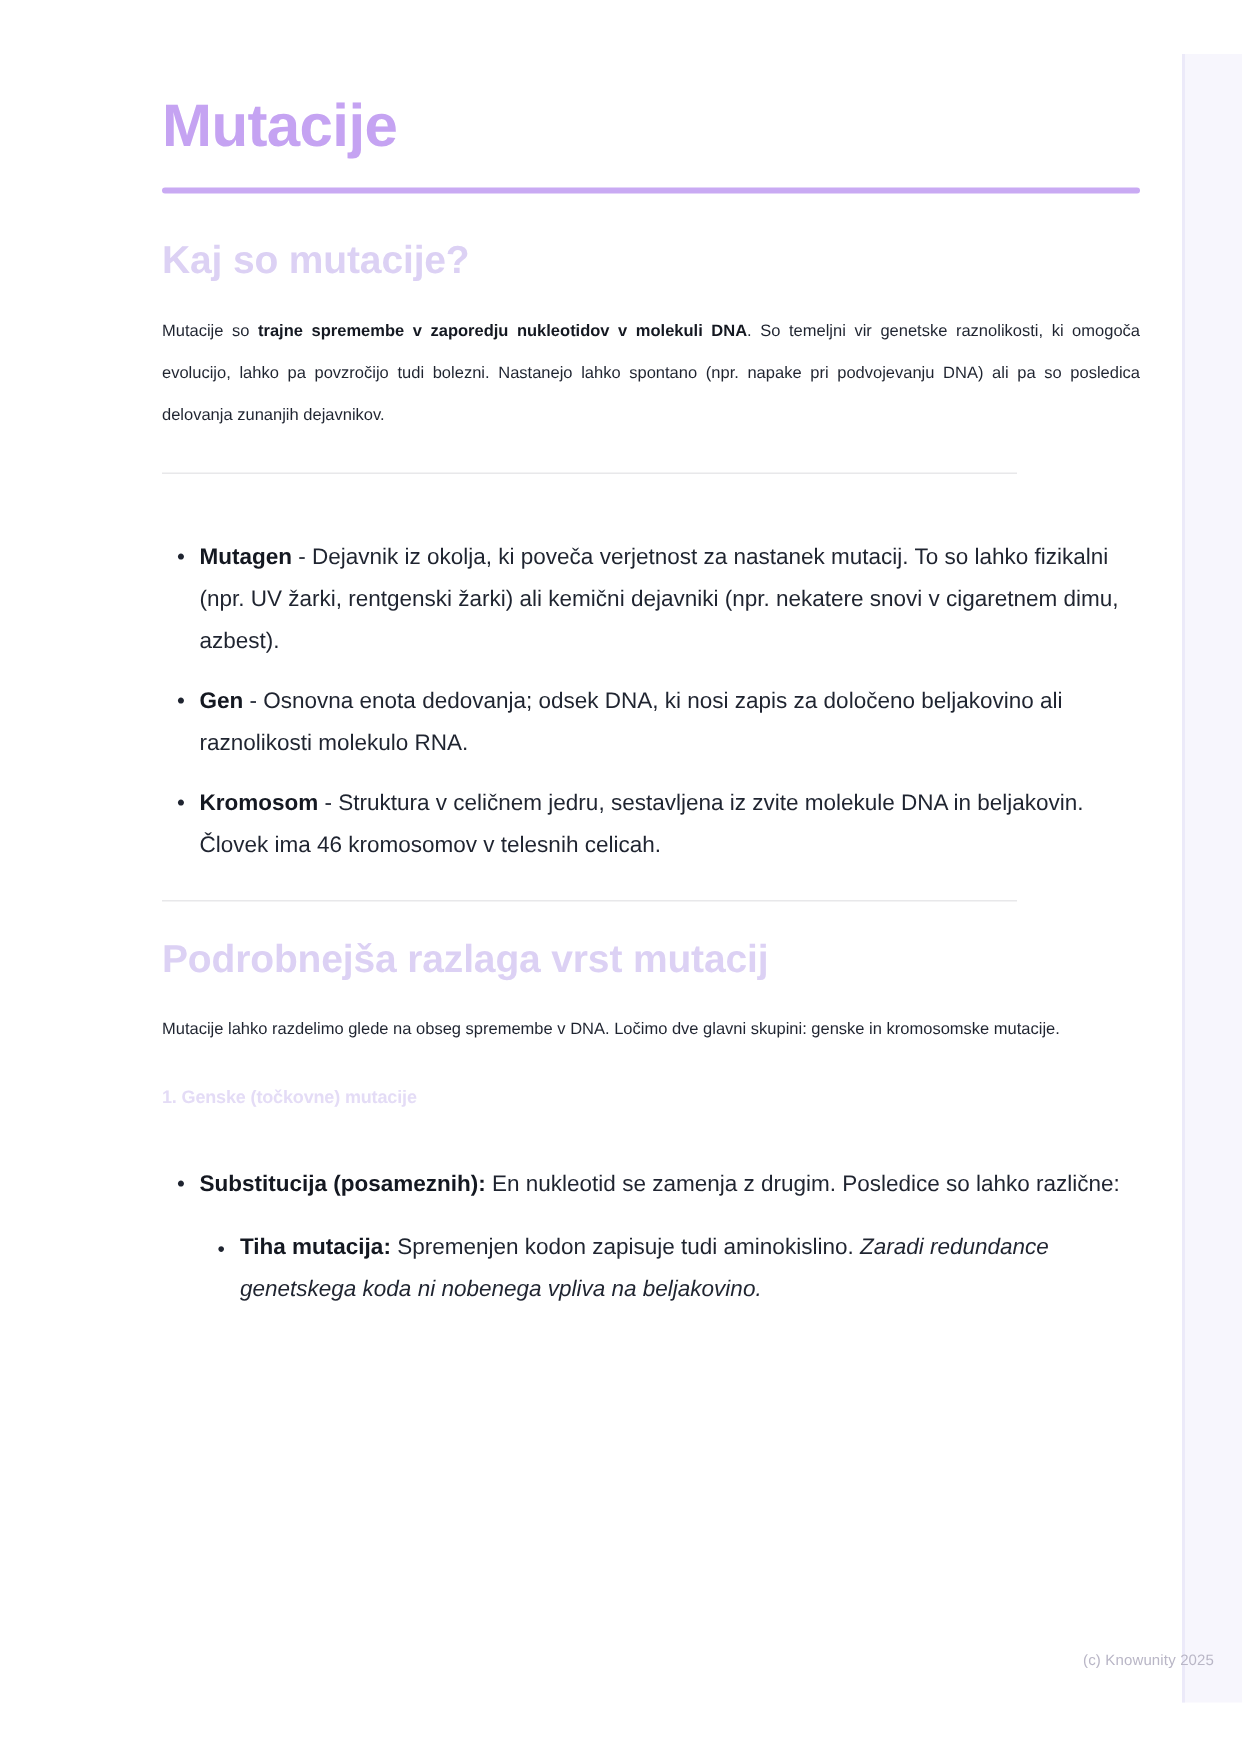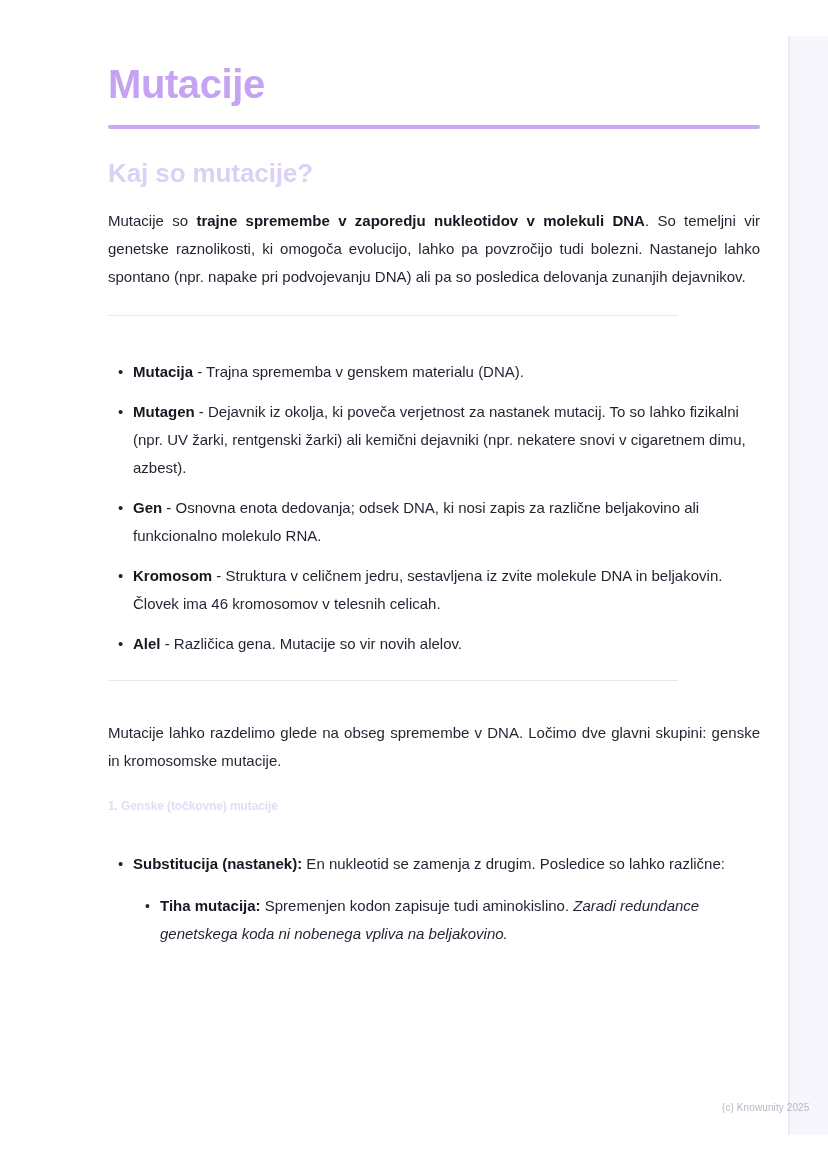--- a/index.html
+++ b/index.html
@@ -84,21 +84,21 @@
     font-size: 12px;
     font-weight: 600;
     color: #e4dcf6;
     line-height: 1.3;
     letter-spacing: -0.1px;
   }
 
   
   p.body {
     margin: 0;
-    font-size: 15px;
+    font-size: 11px;
     line-height: 28px;
     color: #1f2430;
     text-align: justify;
     text-justify: inter-word;
   }
   p.body b { font-weight: 700; color: #141821; }
 
   .rule {
     width: 570px;
     height: 1px;
@@ -192,43 +192,42 @@
     <div class="spacer-16"></div>
     <p class="body"><span>Mutacije so </span><b>trajne spremembe v zaporedju nukleotidov v molekuli DNA</b><span>. So temeljni vir genetske raznolikosti, ki omogoča evolucijo, lahko pa povzročijo tudi bolezni. Nastanejo lahko spontano (npr. napake pri podvojevanju DNA) ali pa so posledica delovanja zunanjih dejavnikov.</span></p>
 
     <div class="spacer-24"></div>
     <hr class="rule">
     <div class="spacer-24"></div>
 
     <div class="spacer-18"></div>
 
     <ul class="list">
-      <li><span class="term">Mutacija</span><span> - Trajna sprememba v genskem materialu (DNA).</span></li>
       <li><span class="term">Mutagen</span><span> - Dejavnik iz okolja, ki poveča verjetnost za nastanek mutacij. To so lahko fizikalni (npr. UV žarki, rentgenski žarki) ali kemični dejavniki (npr. nekatere snovi v cigaretnem dimu, azbest).</span></li>
-      <li><span class="term">Gen</span><span> - Osnovna enota dedovanja; odsek DNA, ki nosi zapis za različne beljakovino ali funkcionalno molekulo RNA.</span></li>
+      <li><span class="term">Gen</span><span> - Osnovna enota dedovanja; odsek DNA, ki nosi zapis za določeno beljakovino ali raznolikosti molekulo RNA.</span></li>
       <li><span class="term">Kromosom</span><span> - Struktura v celičnem jedru, sestavljena iz zvite molekule DNA in beljakovin. Človek ima 46 kromosomov v telesnih celicah.</span></li>
-      <li><span class="term">Alel</span><span> - Različica gena. Mutacije so vir novih alelov.</span></li>
     </ul>
 
     <div class="spacer-22"></div>
     <hr class="rule">
     <div class="spacer-22"></div>
 
+    <h2 class="h2">Podrobnejša razlaga vrst mutacij</h2>
     <div class="spacer-16"></div>
     <p class="body">Mutacije lahko razdelimo glede na obseg spremembe v DNA. Ločimo dve glavni skupini: genske in kromosomske mutacije.</p>
 
     <div class="spacer-24"></div>
 
     <h3 class="h3">1. Genske (točkovne) mutacije</h3>
     <div class="spacer-16"></div>
 
     <div class="spacer-20"></div>
 
     <ul class="list">
-      <li><span class="term">Substitucija (nastanek):</span><span> En nukleotid se zamenja z drugim. Posledice so lahko različne:</span>
+      <li><span class="term">Substitucija (posameznih):</span><span> En nukleotid se zamenja z drugim. Posledice so lahko različne:</span>
         <ul class="sublist">
           <li><span class="term">Tiha mutacija:</span><span> Spremenjen kodon zapisuje tudi aminokislino. </span><span class="ital">Zaradi redundance genetskega koda ni nobenega vpliva na beljakovino.</span></li>
         </ul>
       </li>
     </ul>
 
   </div>
 
   <div class="watermark">(c) Knowunity 2025</div>
 

